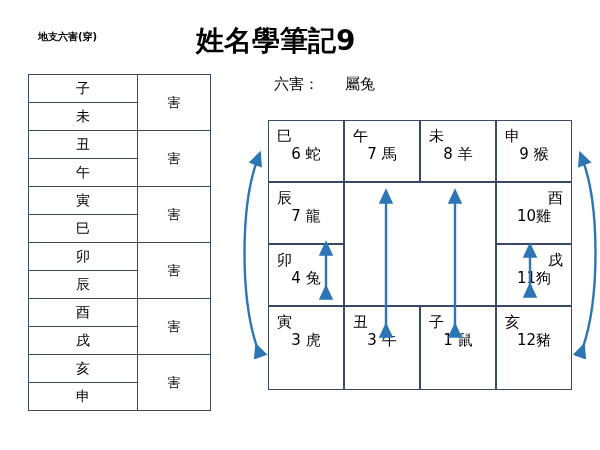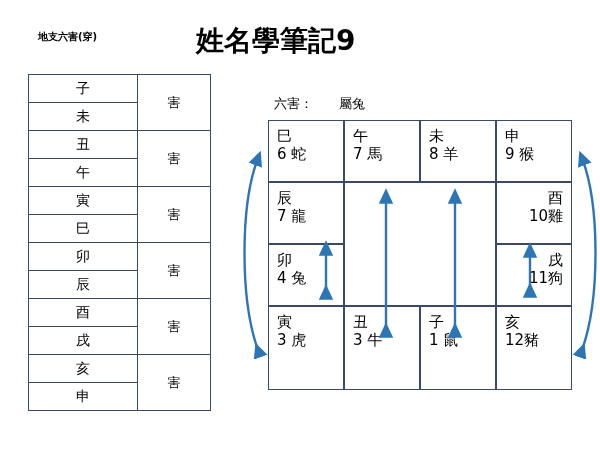--- a/index.html
+++ b/index.html
@@ -36,22 +36,22 @@
     position: absolute;
     left: 196px;
     top: 22px;
     font-size: 28px;
     font-weight: bold;
     white-space: nowrap;
   }
   #six-harm-label {
     position: absolute;
     left: 274px;
-    top: 95px;
-    font-size: 13px;
+    top: 75px;
+    font-size: 15px;
     white-space: nowrap;
   }
   #six-harm-label .gap {
     display: inline-block;
     width: 26px;
   }
 
   
   #left-table {
     position: absolute;
@@ -87,21 +87,21 @@
   }
   #board .cell {
     position: absolute;
     border: 1px solid #3a4a63;
     box-sizing: border-box;
     font-size: 15px;
     line-height: 1.22;
     padding: 6px 8px 0 8px;
   }
   #board .cell .l1 { display: block; }
-  #board .cell .l2 { display: block; }
+  #board .cell .l2 { display: block; text-align: center; }
   #board .cell.ta { text-align: left; }
   #board .cell.tr { text-align: right; }
 
   
   .c-si   { left: 0;   top: 0;   width: 76px;  height: 62px; }
   .c-wu   { left: 76px;  top: 0; width: 76px;  height: 62px; }
   .c-wei  { left: 152px; top: 0; width: 76px;  height: 62px; }
   .c-shen { left: 228px; top: 0; width: 76px;  height: 62px; }
   
   .c-chen { left: 0;   top: 62px;  width: 76px; height: 62px; }

